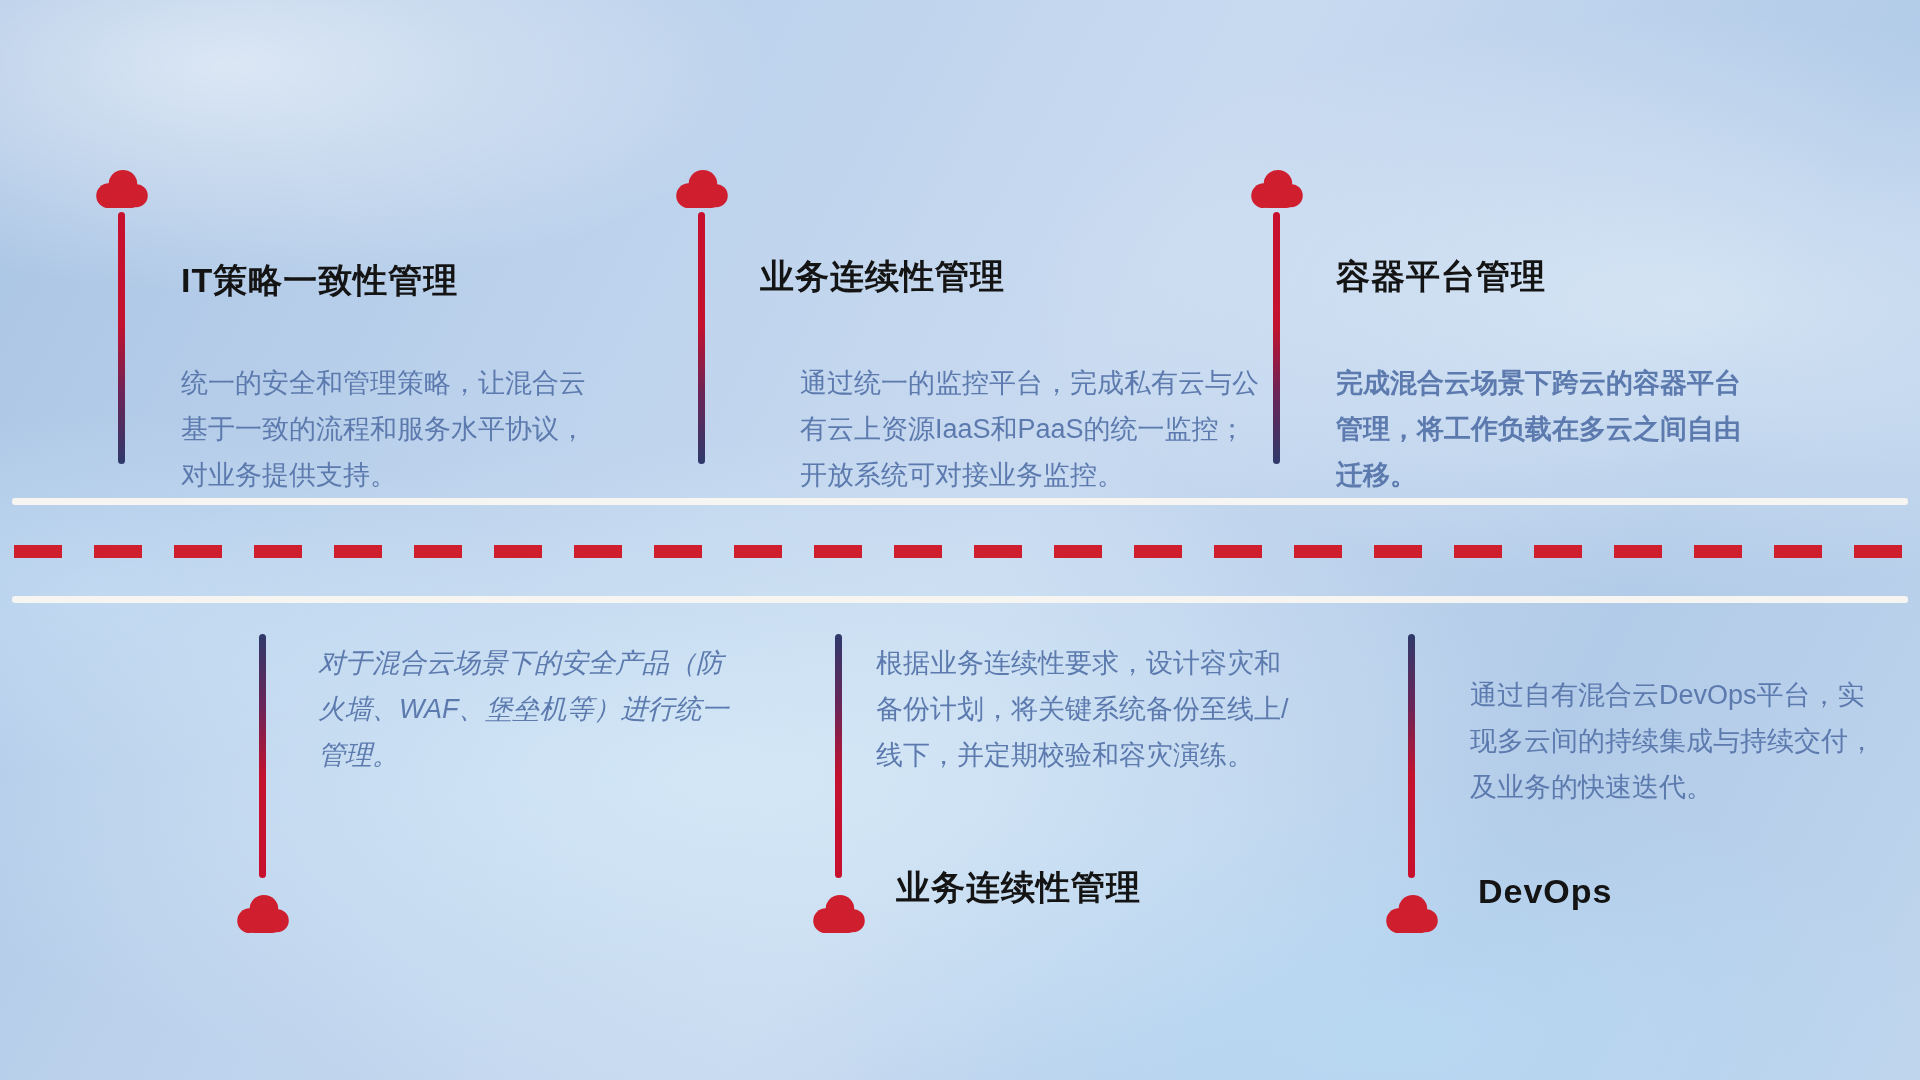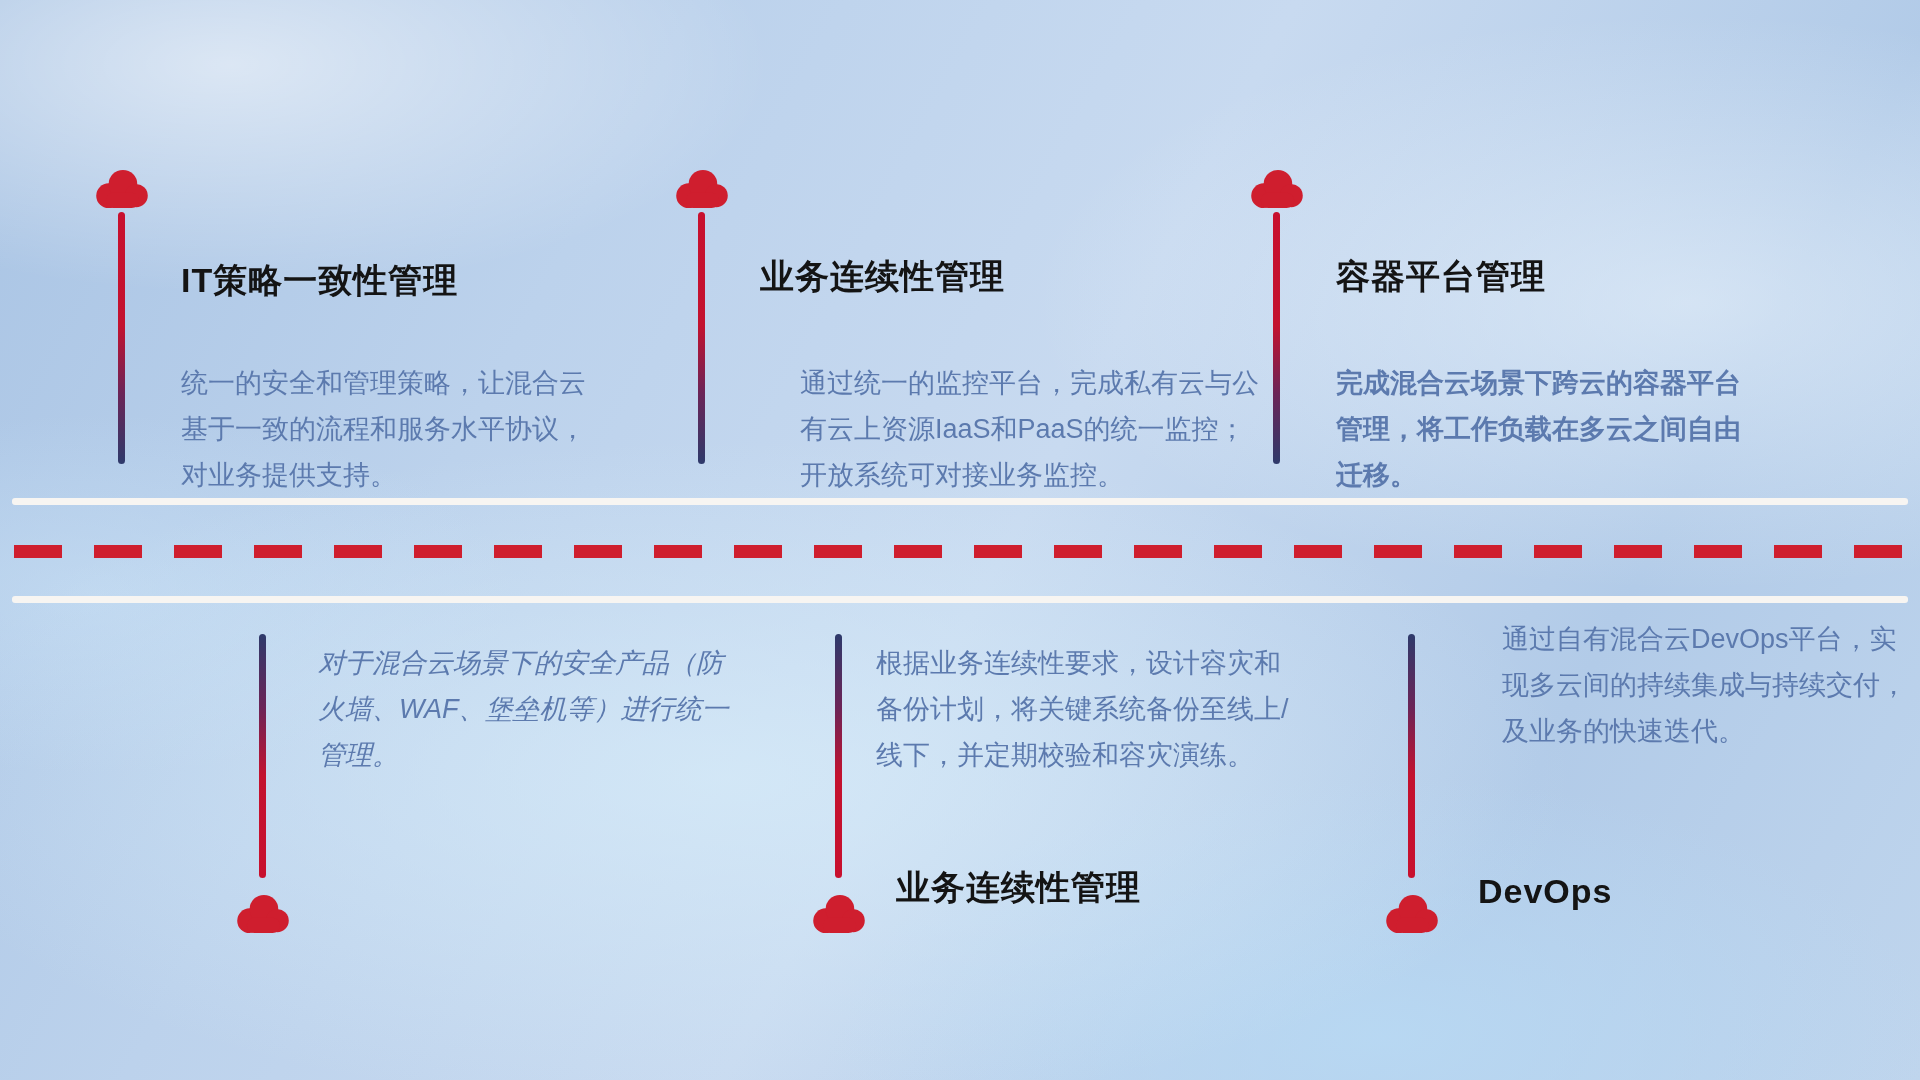--- a/index.html
+++ b/index.html
@@ -144,21 +144,21 @@
       <g fill="#cf1e2e">
         <circle cx="16" cy="29" r="13"></circle>
         <circle cx="31" cy="17" r="15"></circle>
         <circle cx="45" cy="29" r="12"></circle>
         <rect x="13" y="26" width="35" height="16" rx="8"></rect>
       </g>
     </svg>
   </div>
 
   <div class="vline from-bottom" style="left:1408px; top:634px; height:244px;"></div>
-  <div class="item-desc" style="left:1470px; top:616px; width:410px;margin-left:32px;">通过自有混合云DevOps平台，实现多云间的持续集成与持续交付，及业务的快速迭代。</div>
+  <div class="item-desc" style="left:1470px; top:672px; width:410px;">通过自有混合云DevOps平台，实现多云间的持续集成与持续交付，及业务的快速迭代。</div>
   <div class="item-title" style="left:1478px; top:836px;">DevOps</div>
   <div class="cloud" style="left:1383px; top:893px;">
     <svg viewBox="0 0 60 44" aria-hidden="true">
       <g fill="#cf1e2e">
         <circle cx="16" cy="29" r="13"></circle>
         <circle cx="31" cy="17" r="15"></circle>
         <circle cx="45" cy="29" r="12"></circle>
         <rect x="13" y="26" width="35" height="16" rx="8"></rect>
       </g>
     </svg>

